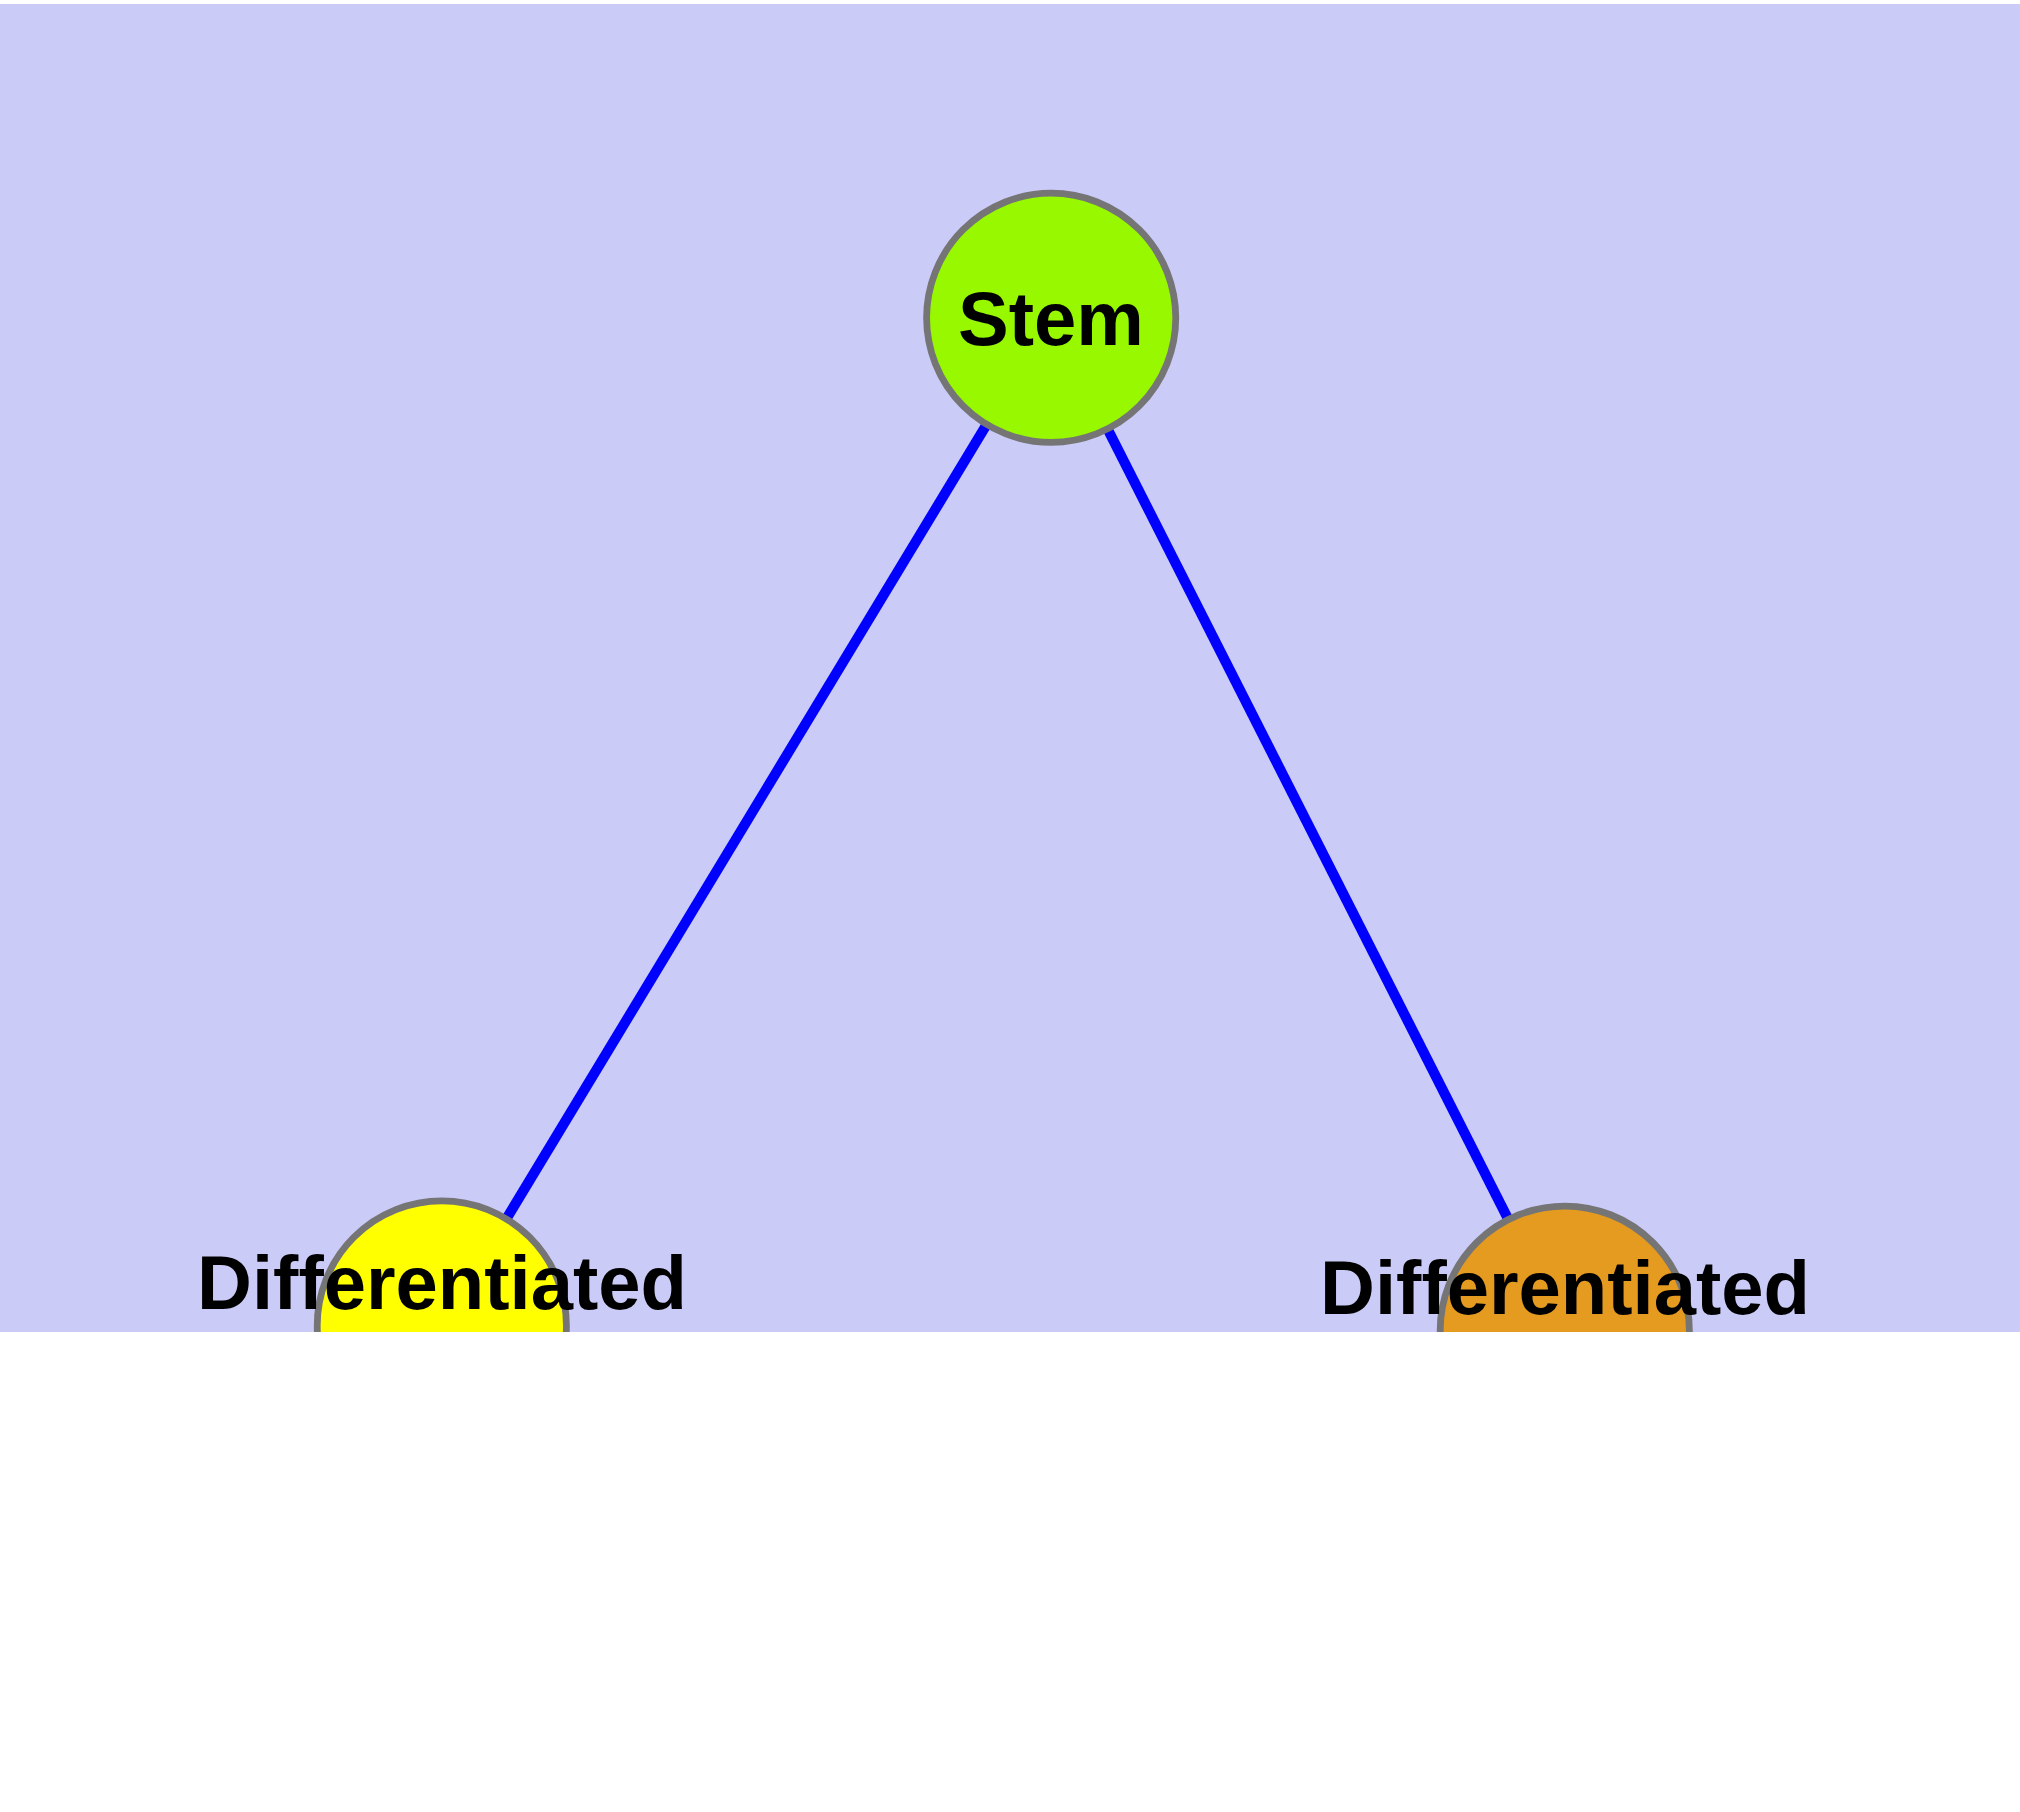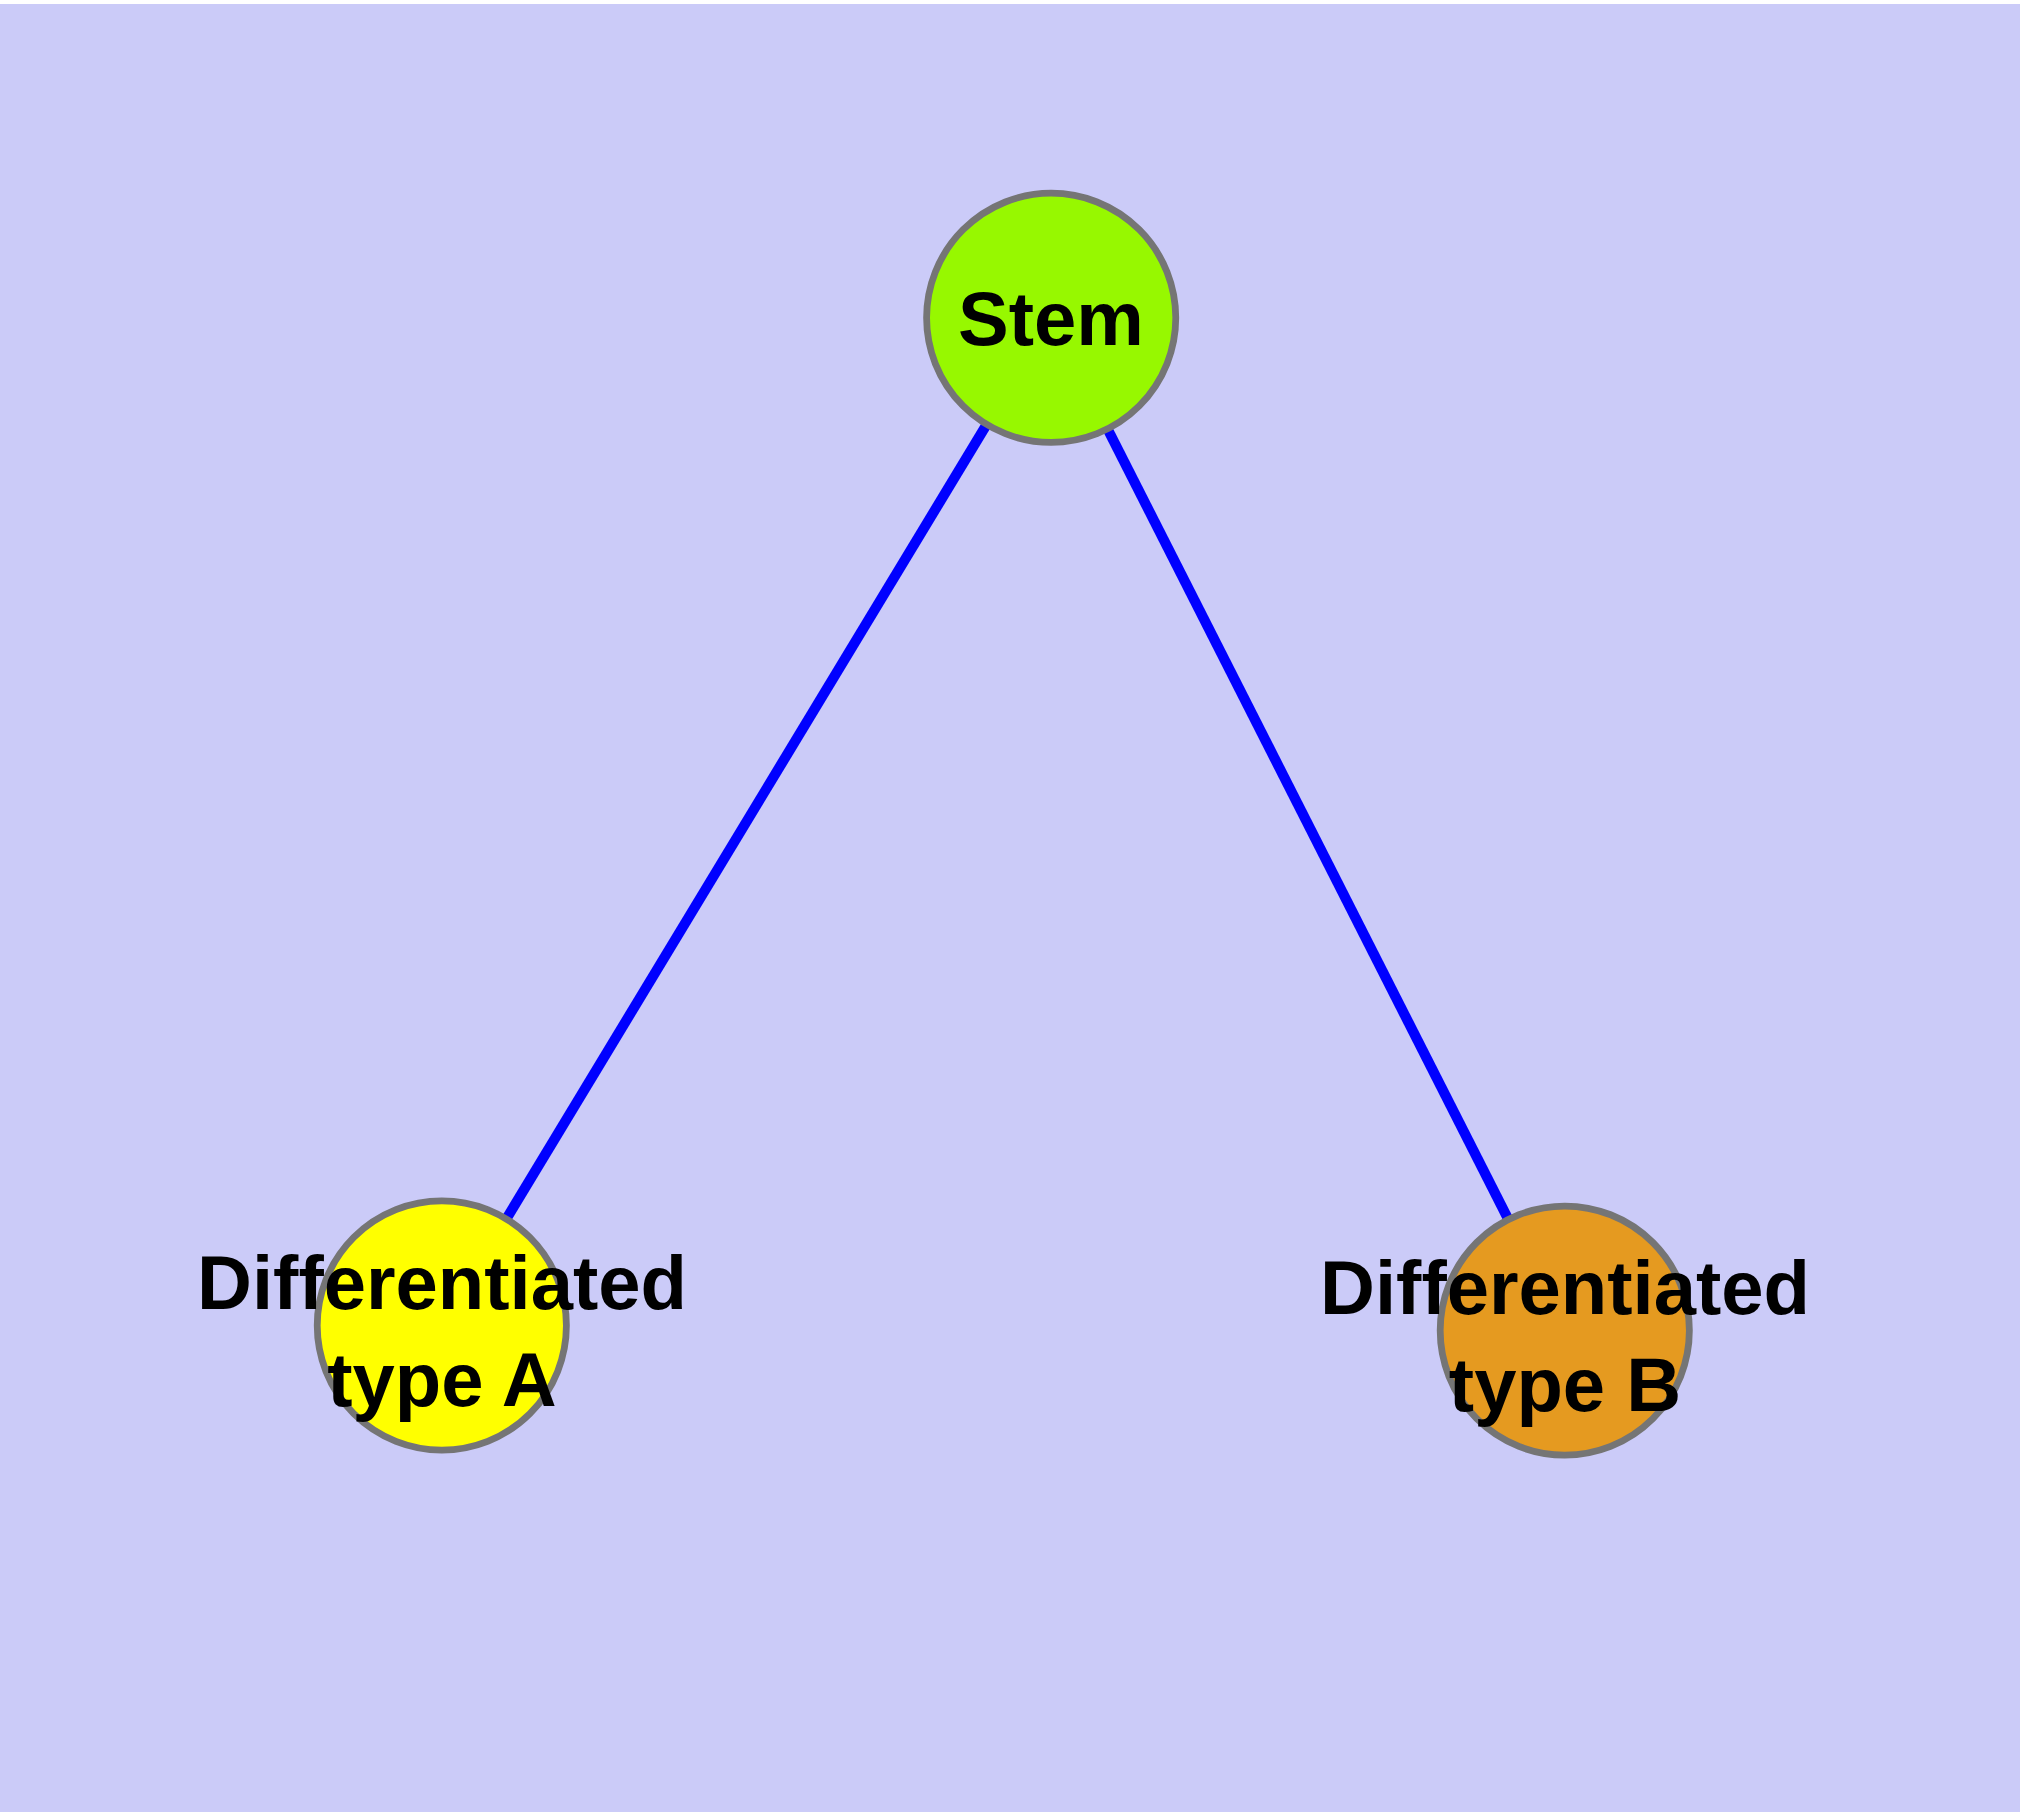--- a/index.html
+++ b/index.html
@@ -3,21 +3,21 @@
 <meta charset="utf-8">
 <style>
   html, body {
     margin: 0;
     padding: 0;
     background: #ffffff;
   }
   .canvas {
     position: relative;
     width: 2021px;
-    height: 1812px;
+    height: 1332px;
     background-color: #CBCBF8;
     overflow: hidden;
     font-family: "Liberation Sans", sans-serif;
   }
   .top-strip {
     position: absolute;
     top: 0; left: 0;
     width: 100%;
     height: 4.2px;
     background-color: #FFFFFF;

